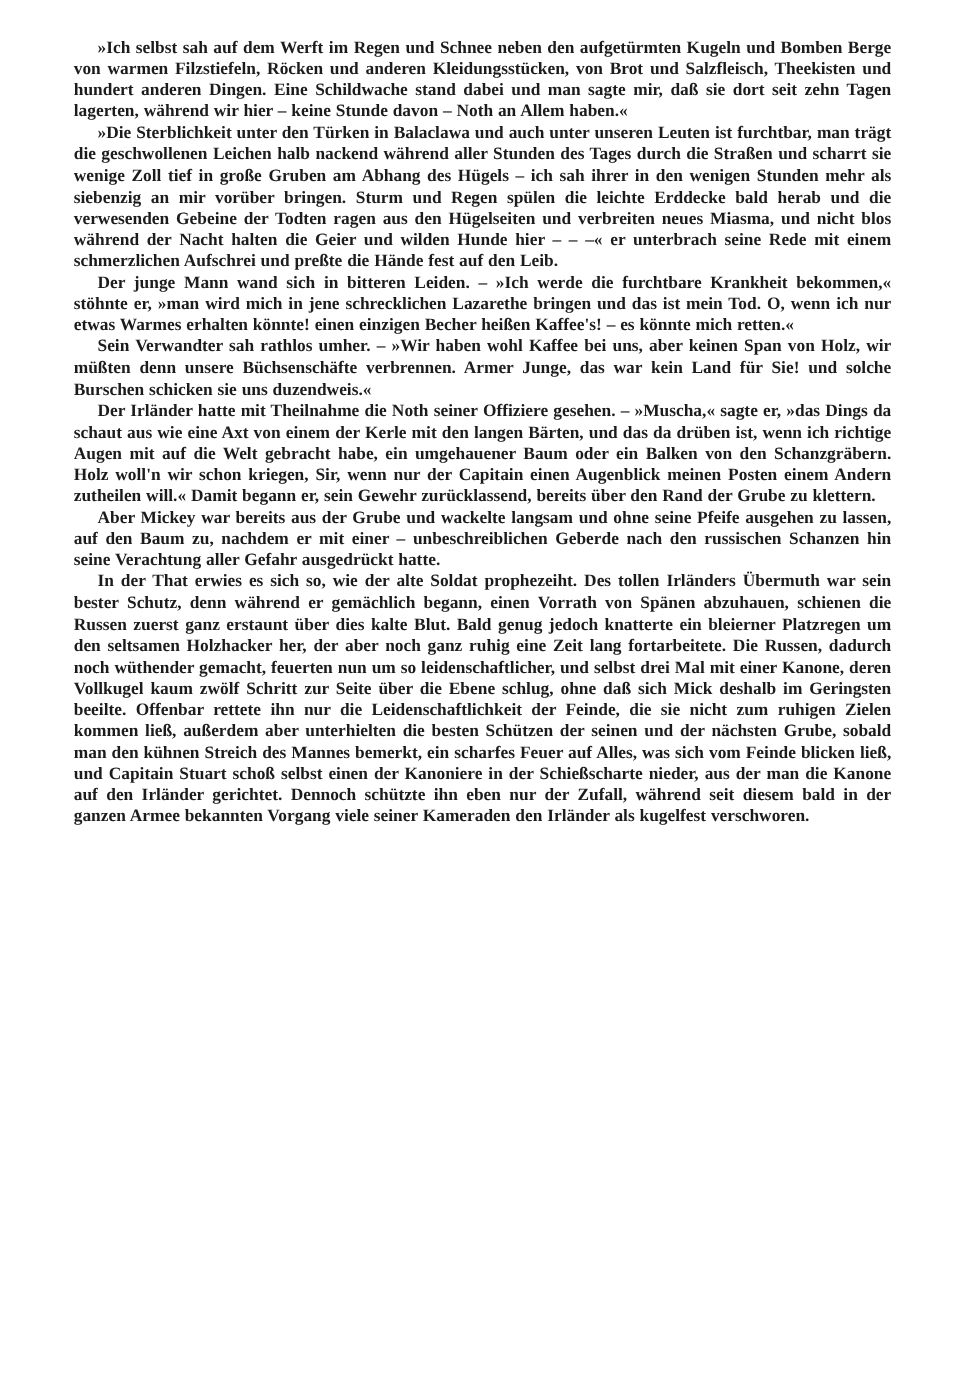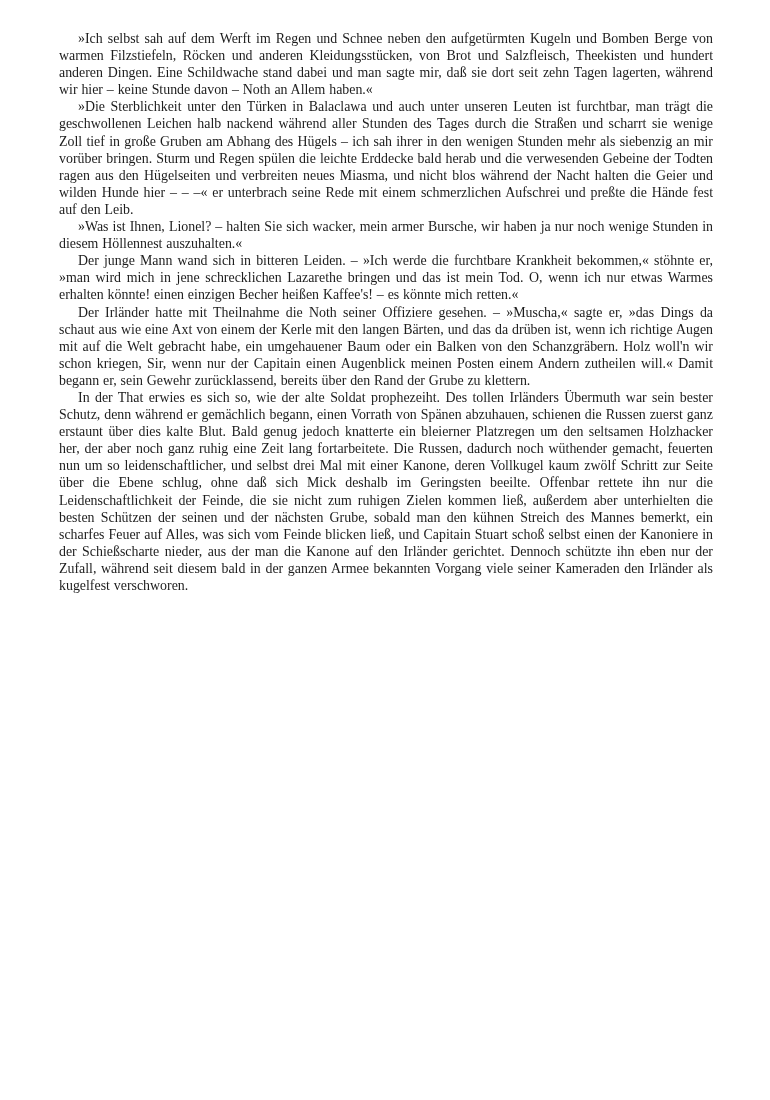--- a/index.html
+++ b/index.html
@@ -8,20 +8,21 @@
     background: #ffffff;
   }
   .page {
     position: relative;
     width: 770px;
     height: 820px;
     background: #ffffff;
     overflow: hidden;
     font-family: "Liberation Serif", "DejaVu Serif", serif;
     color: #1c1c1c;
+    font-weight: bold;
   }
   .text-block {
     position: absolute;
     top: 30px;
     left: 59px;
     width: 654px;
   }
   .text-block p {
     margin: 0;
     font-size: 13.9px;
@@ -41,19 +42,20 @@
     margin-left: 12px;
   }
 </style>
 </head>
 <body>
 
 <div class="page">
   <div class="text-block">
     <p>»Ich selbst sah auf dem Werft im Regen und Schnee neben den aufgetürmten Kugeln und Bomben Berge von warmen Filzstiefeln, Röcken und anderen Kleidungsstücken, von Brot und Salzfleisch, Theekisten und hundert anderen Dingen. Eine Schildwache stand dabei und man sagte mir, daß sie dort seit zehn Tagen lagerten, während wir hier – keine Stunde davon – Noth an Allem haben.«</p>
     <p>»Die Sterblichkeit unter den Türken in Balaclawa und auch unter unseren Leuten ist furchtbar, man trägt die geschwollenen Leichen halb nackend während aller Stunden des Tages durch die Straßen und scharrt sie wenige Zoll tief in große Gruben am Abhang des Hügels – ich sah ihrer in den wenigen Stunden mehr als siebenzig an mir vorüber bringen. Sturm und Regen spülen die leichte Erddecke bald herab und die verwesenden Gebeine der Todten ragen aus den Hügelseiten und verbreiten neues Miasma, und nicht blos während der Nacht halten die Geier und wilden Hunde hier – – –« er unterbrach seine Rede mit einem schmerzlichen Aufschrei und preßte die Hände fest auf den Leib.</p>
-    <p>»Was ist Ihnen, Lionel? – halten Sie sich wacker, mein armer Bursche, wir haben ja nur noch wenige Stunden in diesem Höllennest auszuhalten.«</p>
     <p>Der junge Mann wand sich in bitteren Leiden. – »Ich werde die furchtbare Krankheit bekommen,« stöhnte er, »man wird mich in jene schrecklichen Lazarethe bringen und das ist mein Tod. O, wenn ich nur etwas Warmes erhalten könnte! einen einzigen Becher heißen Kaffee's! – es könnte mich retten.«</p>
+    <p>Sein Verwandter sah rathlos umher. – »Wir haben wohl Kaffee bei uns, aber keinen Span von Holz, wir müßten denn unsere Büchsenschäfte verbrennen. Armer Junge, das war kein Land für Sie! und solche Burschen schicken sie uns duzendweis.«</p>
     <p>Der Irländer hatte mit Theilnahme die Noth seiner Offiziere gesehen. – »Muscha,« sagte er, »das Dings da schaut aus wie eine Axt von einem der Kerle mit den langen Bärten, und das da drüben ist, wenn ich richtige Augen mit auf die Welt gebracht habe, ein umgehauener Baum oder ein Balken von den Schanzgräbern. Holz woll'n wir schon kriegen, Sir, wenn nur der Capitain einen Augenblick meinen Posten einem Andern zutheilen will.« Damit begann er, sein Gewehr zurücklassend, bereits über den Rand der Grube zu klettern.</p>
+    <p>Aber Mickey war bereits aus der Grube und wackelte langsam und ohne seine Pfeife ausgehen zu lassen, auf den Baum zu, nachdem er mit einer – unbeschreiblichen Geberde nach den russischen Schanzen hin seine Verachtung aller Gefahr ausgedrückt hatte.</p>
     <p>In der That erwies es sich so, wie der alte Soldat prophezeiht. Des tollen Irländers Übermuth war sein bester Schutz, denn während er gemächlich begann, einen Vorrath von Spänen abzuhauen, schienen die Russen zuerst ganz erstaunt über dies kalte Blut. Bald genug jedoch knatterte ein bleierner Platzregen um den seltsamen Holzhacker her, der aber noch ganz ruhig eine Zeit lang fortarbeitete. Die Russen, dadurch noch wüthender gemacht, feuerten nun um so leidenschaftlicher, und selbst drei Mal mit einer Kanone, deren Vollkugel kaum zwölf Schritt zur Seite über die Ebene schlug, ohne daß sich Mick deshalb im Geringsten beeilte. Offenbar rettete ihn nur die Leidenschaftlichkeit der Feinde, die sie nicht zum ruhigen Zielen kommen ließ, außerdem aber unterhielten die besten Schützen der seinen und der nächsten Grube, sobald man den kühnen Streich des Mannes bemerkt, ein scharfes Feuer auf Alles, was sich vom Feinde blicken ließ, und Capitain Stuart schoß selbst einen der Kanoniere in der Schießscharte nieder, aus der man die Kanone auf den Irländer gerichtet. Dennoch schützte ihn eben nur der Zufall, während seit diesem bald in der ganzen Armee bekannten Vorgang viele seiner Kameraden den Irländer als kugelfest verschworen.</p>
   </div>
   <div class="page-number">710</div>
 </div>
 
 </body></html>

